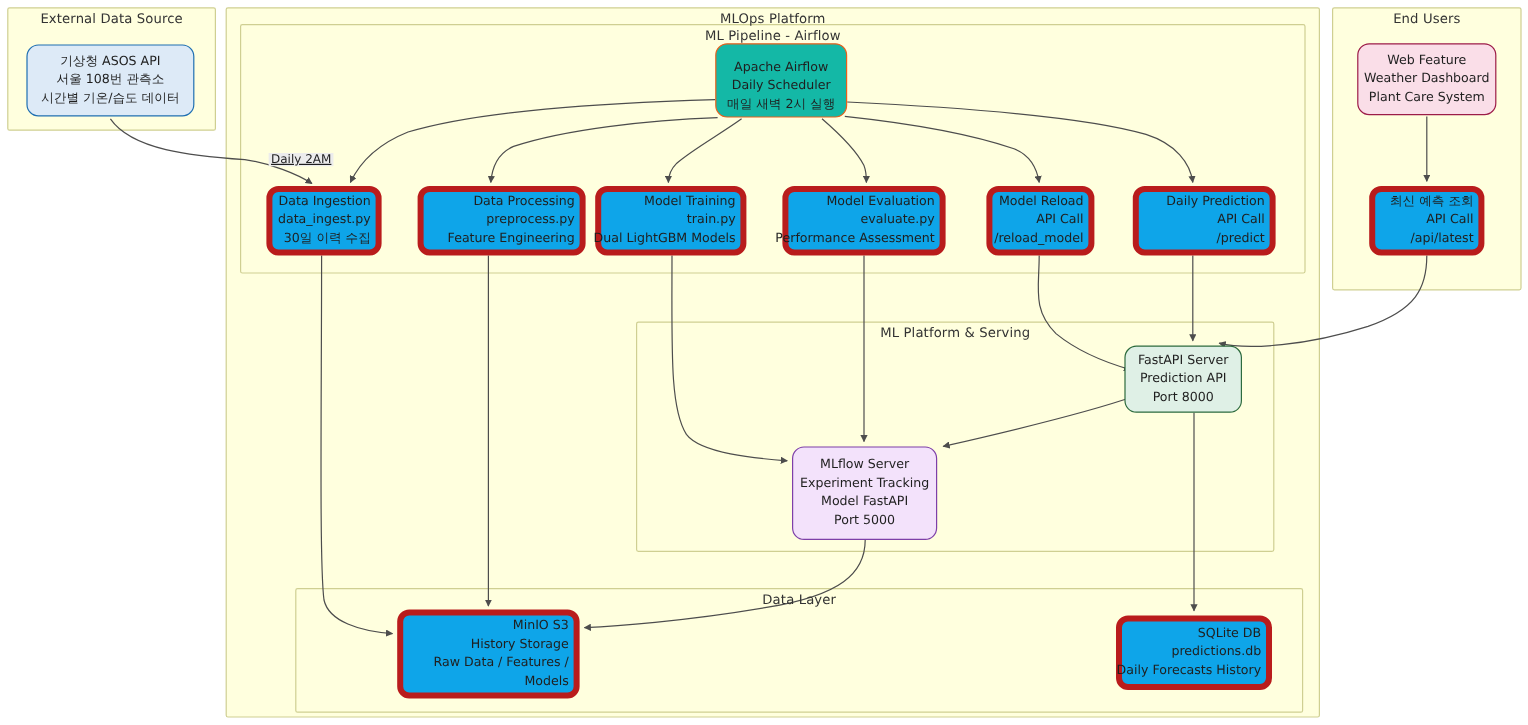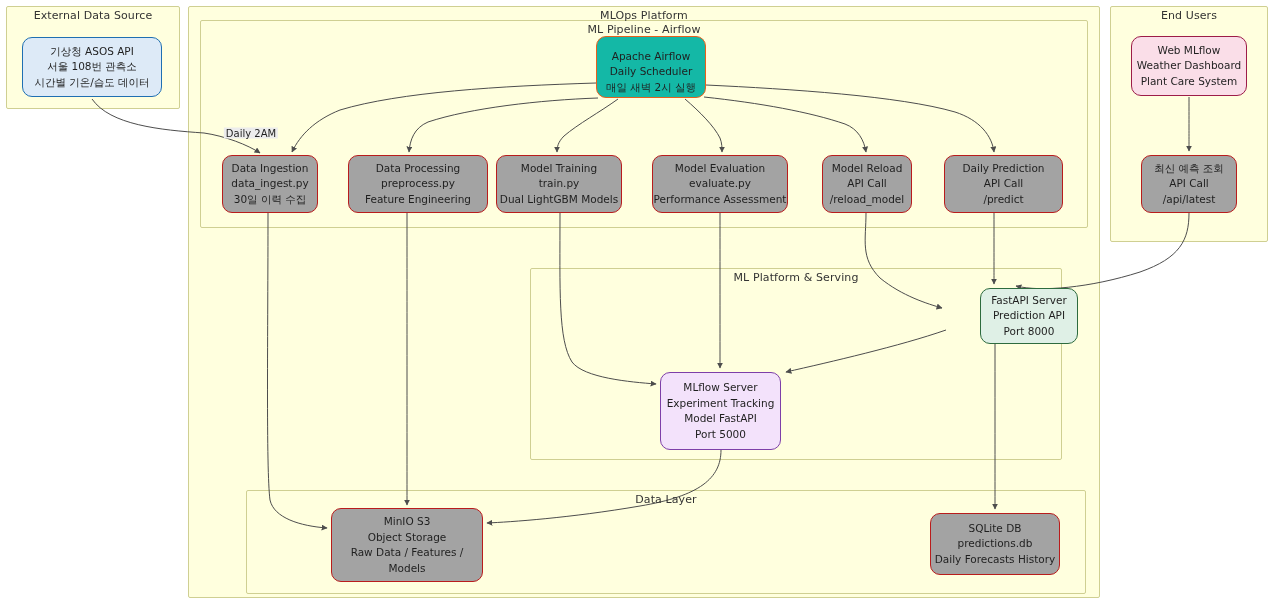--- a/index.html
+++ b/index.html
@@ -56,21 +56,21 @@
     justify-content: center;
     text-align: center;
     font-size: 10.5px;
     line-height: 15.5px;
     color: #1f1f1f;
     border-radius: 10px;
     z-index: 2;
     padding: 2px 4px;
   }
   .node .line { display: block; white-space: nowrap; }
-  .n-lavender { background: #a3a3a3; border: 1px solid #b91c1c; }
+  .n-lavender { background: #0ea5e9; border: 5px solid #b91c1c; align-items: flex-end; }
   .n-blue     { background: #ddeaf7; border: 1.6px solid #1f6fb2; }
   .n-orange   { background: #14b8a6; border: 1.8px solid #e8601c; justify-content: flex-end; }
   .n-pink     { background: #fadee8; border: 1.8px solid #9c1c48; }
   .n-green    { background: #dff0e6; border: 1.6px solid #2d6b3e; }
   .n-purple   { background: #f3e2fb; border: 1.4px solid #7d3fa8; }
   .edge-label {
     position: absolute;
     transform: translate(-50%, -50%);
     font-size: 10px;
     color: #1f1f1f;
@@ -160,48 +160,48 @@
         <span class="line">Model Reload</span>
         <span class="line">API Call</span>
         <span class="line">/reload_model</span>
       </div>
       <div class="node n-lavender" style="left: 944px; top: 155px; width: 119px; height: 58px;">
         <span class="line">Daily Prediction</span>
         <span class="line">API Call</span>
         <span class="line">/predict</span>
       </div>
       <div class="node n-pink" style="left: 1131px; top: 36px; width: 116px; height: 60px;">
-        <span class="line">Web MLflow</span>
+        <span class="line">Web Feature</span>
         <span class="line">Weather Dashboard</span>
         <span class="line">Plant Care System</span>
       </div>
       <div class="node n-lavender" style="left: 1141px; top: 155px; width: 96px; height: 58px;">
         <span class="line">최신 예측 조회</span>
         <span class="line">API Call</span>
         <span class="line">/api/latest</span>
       </div>
-      <div class="node n-green" style="left: 980px; top: 288px; width: 98px; height: 56px; text-align: center;">
+      <div class="node n-green" style="left: 937px; top: 288px; width: 98px; height: 56px; text-align: center;">
         <span class="line">FastAPI Server</span>
         <span class="line">Prediction API</span>
         <span class="line">Port 8000</span>
       </div>
       <div class="node n-purple" style="left: 660px; top: 372px; width: 121px; height: 78px;">
         <span class="line">MLflow Server</span>
         <span class="line">Experiment Tracking</span>
         <span class="line">Model FastAPI</span>
         <span class="line">Port 5000</span>
       </div>
       <div class="node n-lavender" style="left: 331px; top: 508px; width: 152px; height: 74px;">
         <span class="line">MinIO S3</span>
-        <span class="line">Object Storage</span>
+        <span class="line">History Storage</span>
         <span class="line">Raw Data / Features /</span>
         <span class="line">Models</span>
       </div>
       <div class="node n-lavender" style="left: 930px; top: 513px; width: 130px; height: 62px;">
         <span class="line">SQLite DB</span>
         <span class="line">predictions.db</span>
         <span class="line">Daily Forecasts History</span>
       </div>
     </div>
   <div id="labels-group">
-      <div class="edge-label" style="left: 251px; top: 133px;">Daily 2AM</div>
+      <div class="edge-label" style="left: 251px; top: 133px; text-decoration: underline;">Daily 2AM</div>
     </div>
 </div>
 
 </body></html>

